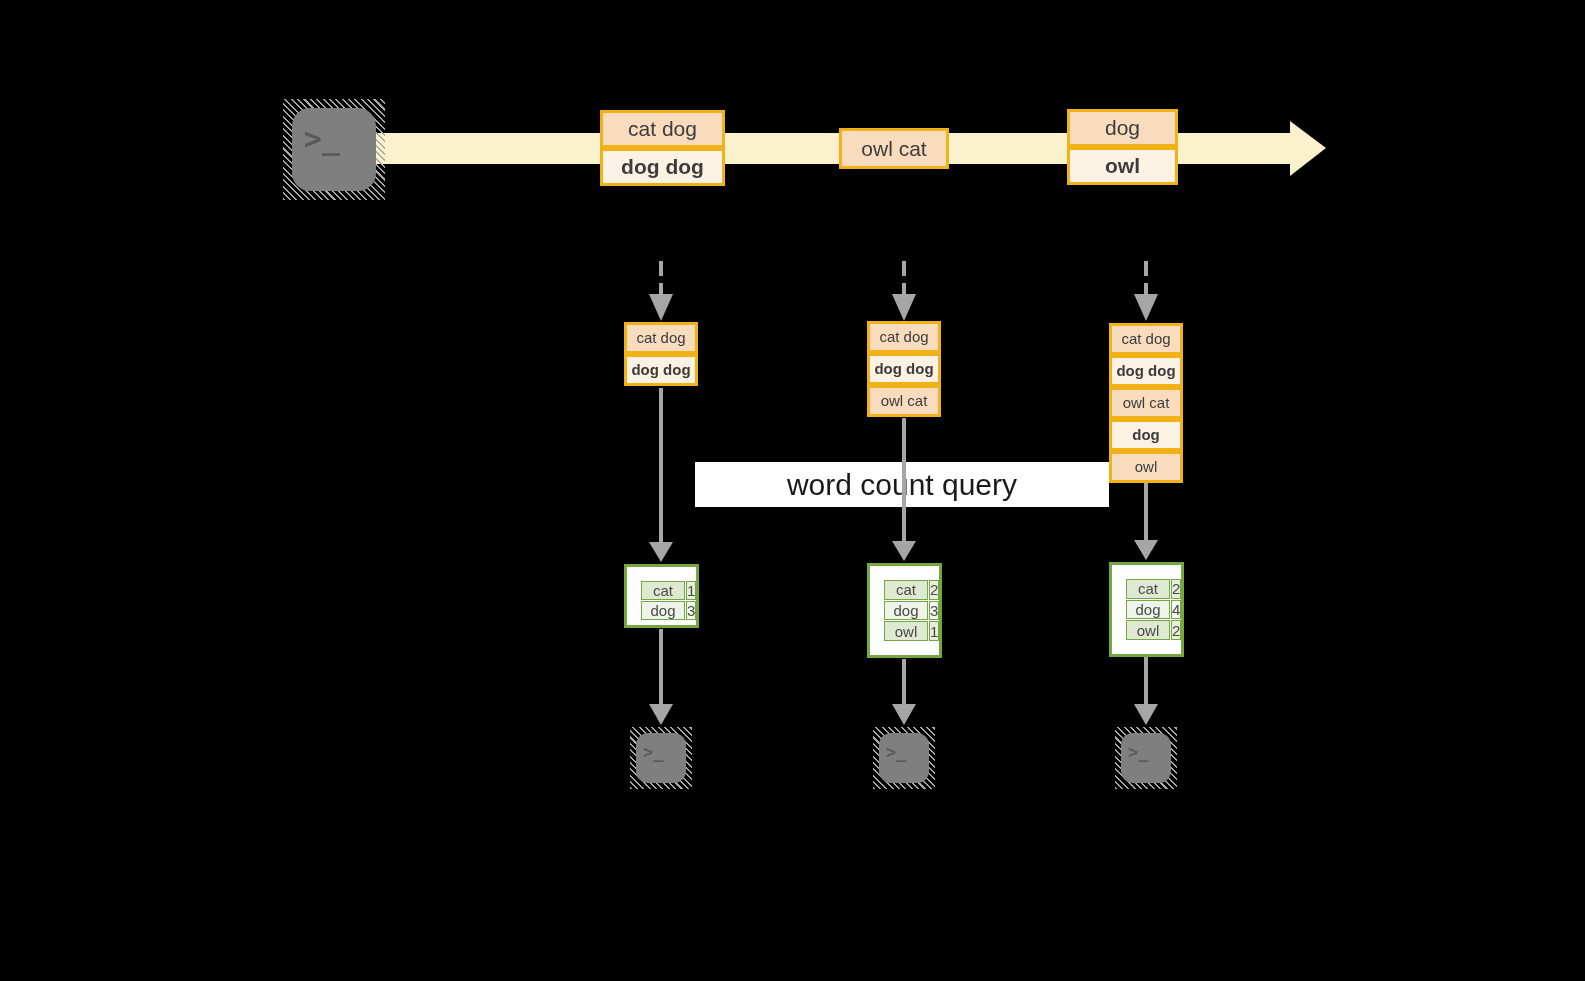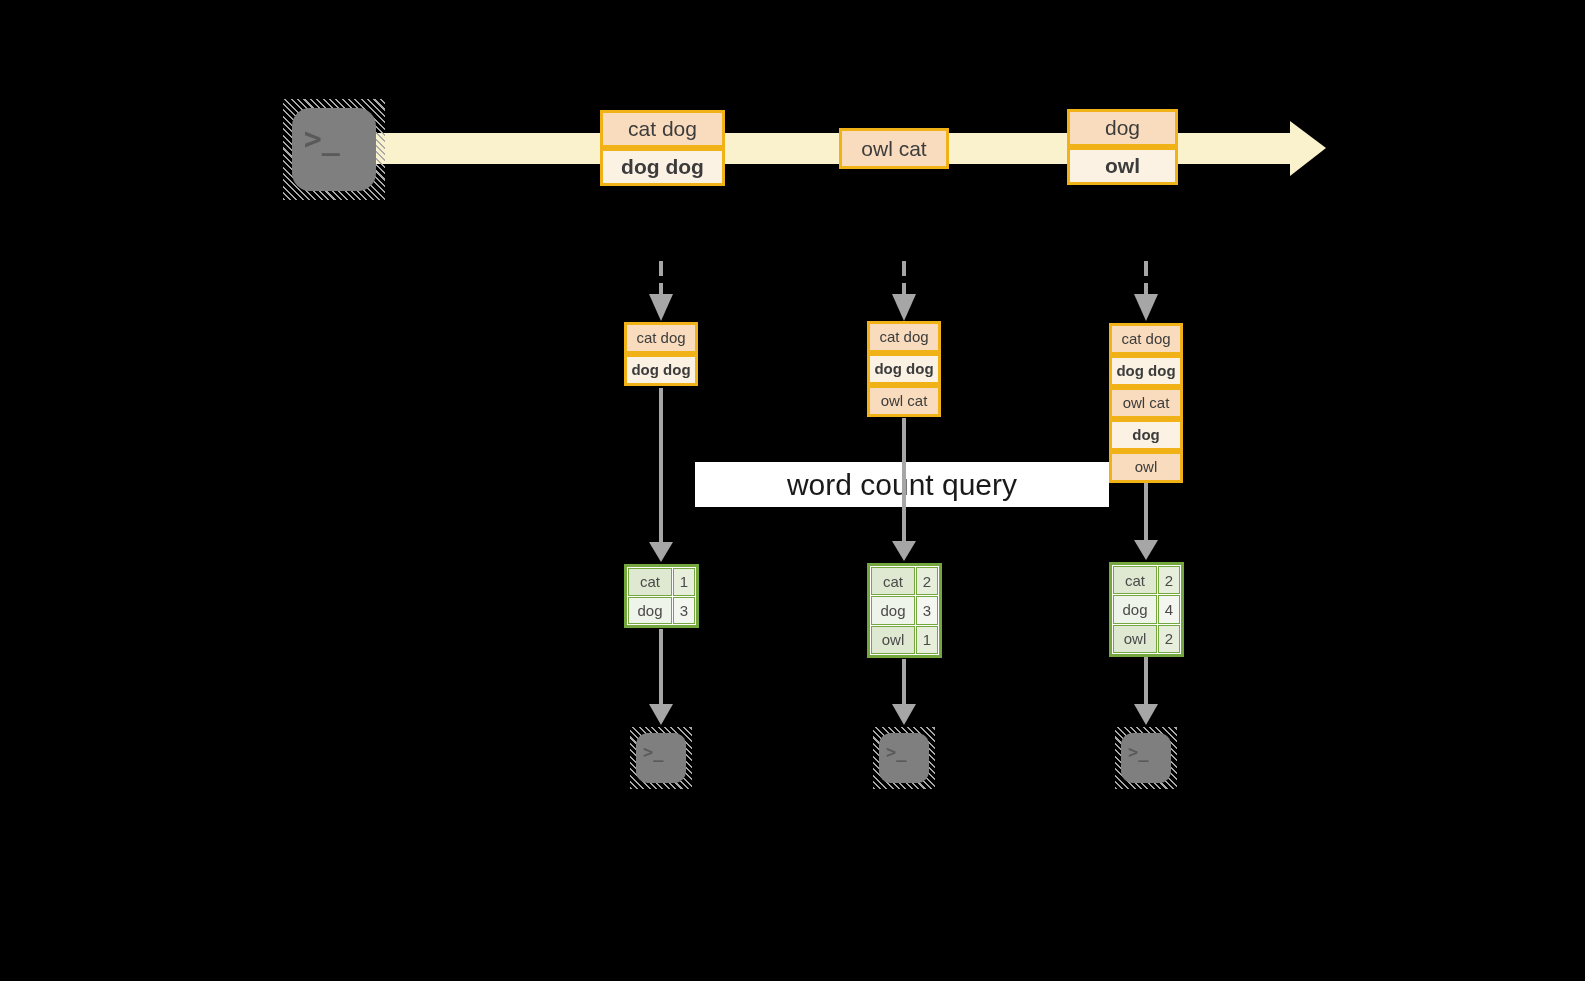--- a/index.html
+++ b/index.html
@@ -19,21 +19,21 @@
            text-align:center;font-size:15px;color:#3C3C3C;}
   .peach{background:#F9DCBE;}
   .cream{background:#FCF2E3;font-weight:bold;}
 
   
   .query-label{position:absolute;left:695px;top:462px;width:414px;height:45px;background:#FFFFFF;
                z-index:2;text-align:center;line-height:46px;font-size:30px;color:#1A1A1A;}
 
   
   .count-table{position:absolute;z-index:4;box-sizing:border-box;width:75px;border:3px solid #74A73E;
-               background:#FFFFFF;display:grid;grid-template-columns:44px 1fr;gap:1px;padding:1px;}
+               background:#FFFFFF;display:grid;grid-template-columns:44px 1fr;gap:1px;padding:14px;}
   .count-cell{border:1px solid #74A73E;display:flex;align-items:center;justify-content:center;
               font-size:15px;color:#4A4A4A;}
   .g-dark{background:#DFE9D2;}
   .g-dark-v{background:#E7EEDC;}
   .g-light{background:#EFF4EA;}
   .g-light-v{background:#F4F7F0;}
 
   
   .terminal{position:absolute;z-index:4;
             background:repeating-linear-gradient(45deg,#A9A9A9 0px,#A9A9A9 1.5px,rgba(0,0,0,0) 1.5px,rgba(0,0,0,0) 4.5px);}

